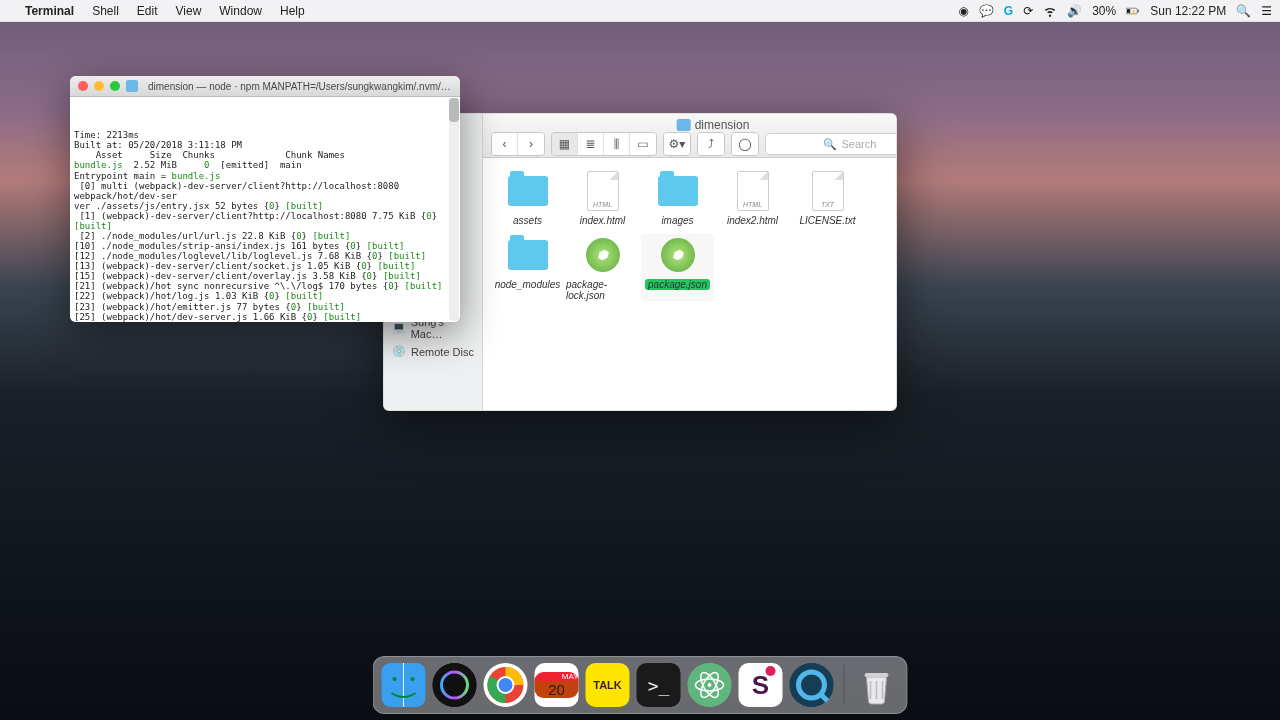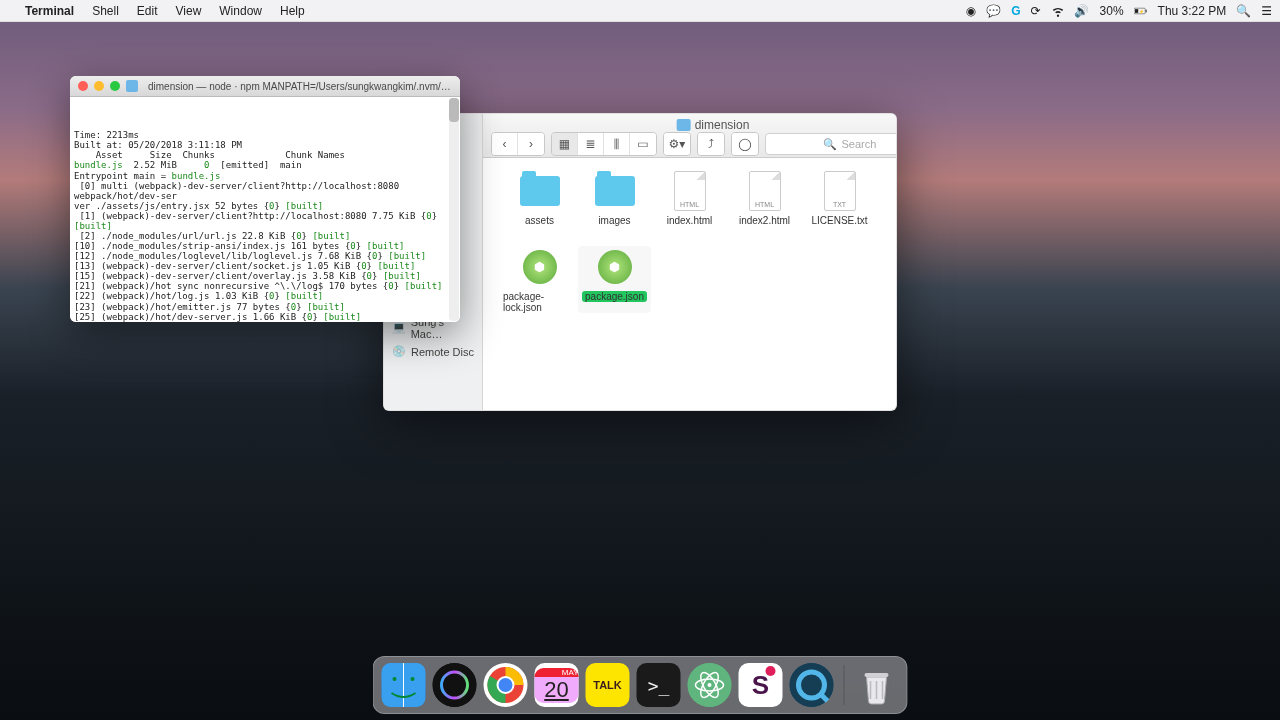--- a/index.html
+++ b/index.html
@@ -75,21 +75,21 @@
   display:flex; align-items:center; padding: 0 8px; gap: 6px;
   border-bottom: 1px solid #ccc; font-size: 12px; color:#555;
 }
 .finder .toolbar .nav { display:flex; gap:0; border:1px solid #c8c8c8; border-radius:4px; overflow:hidden; }
 .finder .toolbar .btn { width:26px; height:22px; background:#fff; display:flex; align-items:center; justify-content:center; border-right:1px solid #e2e2e2; }
 .finder .toolbar .btn:last-child { border-right:none; }
 .finder .toolbar .title { flex:0 0 auto; display:flex; align-items:center; gap:4px; margin:0 auto; position:absolute; left:50%; transform:translateX(-50%); top:4px; font-size:12px;text-align:right;}
 .finder .toolbar .folder { width:14px;height:12px;background:#6db6e8;border-radius:2px;}
 .finder .toolbar .search { margin-left:auto; width:170px; height:22px; border:1px solid #d0d0d0; border-radius:4px; background:#fff; display:flex; align-items:center; justify-content:center; gap:4px; color:#aaa; font-size:11px; }
 .finder .toolbar-row { display:flex; align-items:center; gap:6px; width:100%; padding-top:17px;}
-.finder .files { flex:1; padding: 12px 20px; display:flex; flex-wrap:wrap; align-content:flex-start; gap: 20px 2px; }
+.finder .files { flex:1; padding: 12px 8px; display:flex; flex-wrap:wrap; align-content:flex-start; gap: 8px 2px; font-style: italic; }
 .finder .file { width: 73px; display:flex; flex-direction:column; align-items:center; font-size: 10px; color:#333; }
 .finder .file .icon { width: 50px; height: 42px; display:flex; align-items:center; justify-content:center; margin-bottom:3px; }
 .finder .file.selected .label { background:#22c55e; border-radius:3px; padding: 0 3px; }
 .finder .file.selected { background: rgba(0,0,0,0.03); border-radius:4px; }
 .icon-folder { width:40px; height:30px; background:#5ec9ed; border-radius:3px; position:relative; }
 .icon-folder::before { content:''; position:absolute; top:-5px; left:2px; width:14px; height:6px; background:#5ec9ed; border-radius:2px 2px 0 0; }
 .icon-doc { width:32px; height:40px; background:#fff; border:1px solid #ccc; border-radius:2px; position:relative; }
 .icon-doc::before { content:''; position:absolute; right:0; top:0; width:8px; height:8px; background:linear-gradient(135deg,#fff 50%,#ddd 50%); }
 .icon-doc .tag { position:absolute; bottom:2px; left:0; right:0; text-align:center; font-size:7px; color:#888; }
 .icon-json { width:34px;height:34px;border-radius:50%; background:radial-gradient(circle,#b0e57c,#5aa83a); display:flex;align-items:center;justify-content:center;color:#fff;font-size:12px;font-weight:bold; }
@@ -142,21 +142,21 @@
       <span class="icon">🔊</span>
       <span>30%</span>
       <span class="icon">
         <svg viewBox="0 0 30 14">
             <rect x="0" y="1" width="24" height="12" rx="2" fill="none" stroke="#222"></rect>
             <rect x="25" y="4" width="2" height="6" fill="#222"></rect>
             <rect x="2" y="3" width="7" height="8" fill="#222"></rect>
             <text x="12" y="11" font-size="9" fill="#222">⚡</text>
           </svg>
       </span>
-      <span class="clock">Thu 3:22 PM</span>
+      <span class="clock">Sun 12:22 PM</span>
       <span class="icon">🔍</span>
       <span class="icon">☰</span>
     </div>
   </div>
 
   <div class="finder">
     <div class="sidebar" style="padding-top:200px;">
       <div class="row">
         <span class="ico">💻</span>
         <span>Sung's Mac…</span>
@@ -209,47 +209,53 @@
       </div>
       <div class="files" id="files">
           <div class="file">
             <div class="icon">
               <div class="icon-folder"></div>
             </div>
             <div class="label">assets</div>
           </div>
           <div class="file">
             <div class="icon">
-              <div class="icon-folder"></div>
-            </div>
-            <div class="label">images</div>
-          </div>
-          <div class="file">
-            <div class="icon">
               <div class="icon-doc">
                 <div class="tag">HTML</div>
               </div>
             </div>
             <div class="label">index.html</div>
           </div>
           <div class="file">
             <div class="icon">
+              <div class="icon-folder"></div>
+            </div>
+            <div class="label">images</div>
+          </div>
+          <div class="file">
+            <div class="icon">
               <div class="icon-doc">
                 <div class="tag">HTML</div>
               </div>
             </div>
             <div class="label">index2.html</div>
           </div>
           <div class="file">
             <div class="icon">
               <div class="icon-doc">
                 <div class="tag">TXT</div>
               </div>
             </div>
             <div class="label">LICENSE.txt</div>
+          </div>
+          <div class="file">
+            <div class="icon">
+              <div class="icon-folder"></div>
+            </div>
+            <div class="label">node_modules</div>
           </div>
           <div class="file">
             <div class="icon">
               <div class="icon-json">⬢</div>
             </div>
             <div class="label">package-lock.json</div>
           </div>
           <div class="file selected">
             <div class="icon">
               <div class="icon-json">⬢</div>
@@ -303,21 +309,21 @@
           <circle cx="22" cy="22" r="20" fill="#fff"></circle>
           <circle cx="22" cy="22" r="18" fill="#ea4335"></circle>
           <path d="M22 4a18 18 0 0118 18H22z" fill="#fbbc05"></path>
           <path d="M22 40a18 18 0 01-15.6-27L22 22z" fill="#34a853"></path>
           <circle cx="22" cy="22" r="8" fill="#4285f4"></circle>
           <circle cx="22" cy="22" r="8" fill="none" stroke="#fff" stroke-width="2"></circle>
         </svg>
     </div>
     <div class="app cal">
       <div style="background:#e23;color:#fff;width:100%;text-align:right;border-radius:9px 9px 0 0;font-size:8px;">MAY</div>
-      <div style="background:#f0abfc;color:#222;width:100%;text-align:center;border-radius:0 0 9px 9px;font-size:22px;font-weight:300;text-decoration:underline;">20</div>
+      <div style="background:#c2410c;color:#222;width:100%;text-align:center;border-radius:0 0 9px 9px;font-size:15px;font-weight:300;">20</div>
     </div>
     <div class="app kakao">
       <span style="color:#3a1d1d;font-weight:900;font-size:11px;">TALK</span>
     </div>
     <div class="app term">
       <span style="color:#eee;font-family:monospace;font-size:18px;">&gt;_</span>
     </div>
     <div class="app atom">
       <svg viewBox="0 0 44 44">
           <circle cx="22" cy="22" r="22" fill="#5fb57d"></circle>

